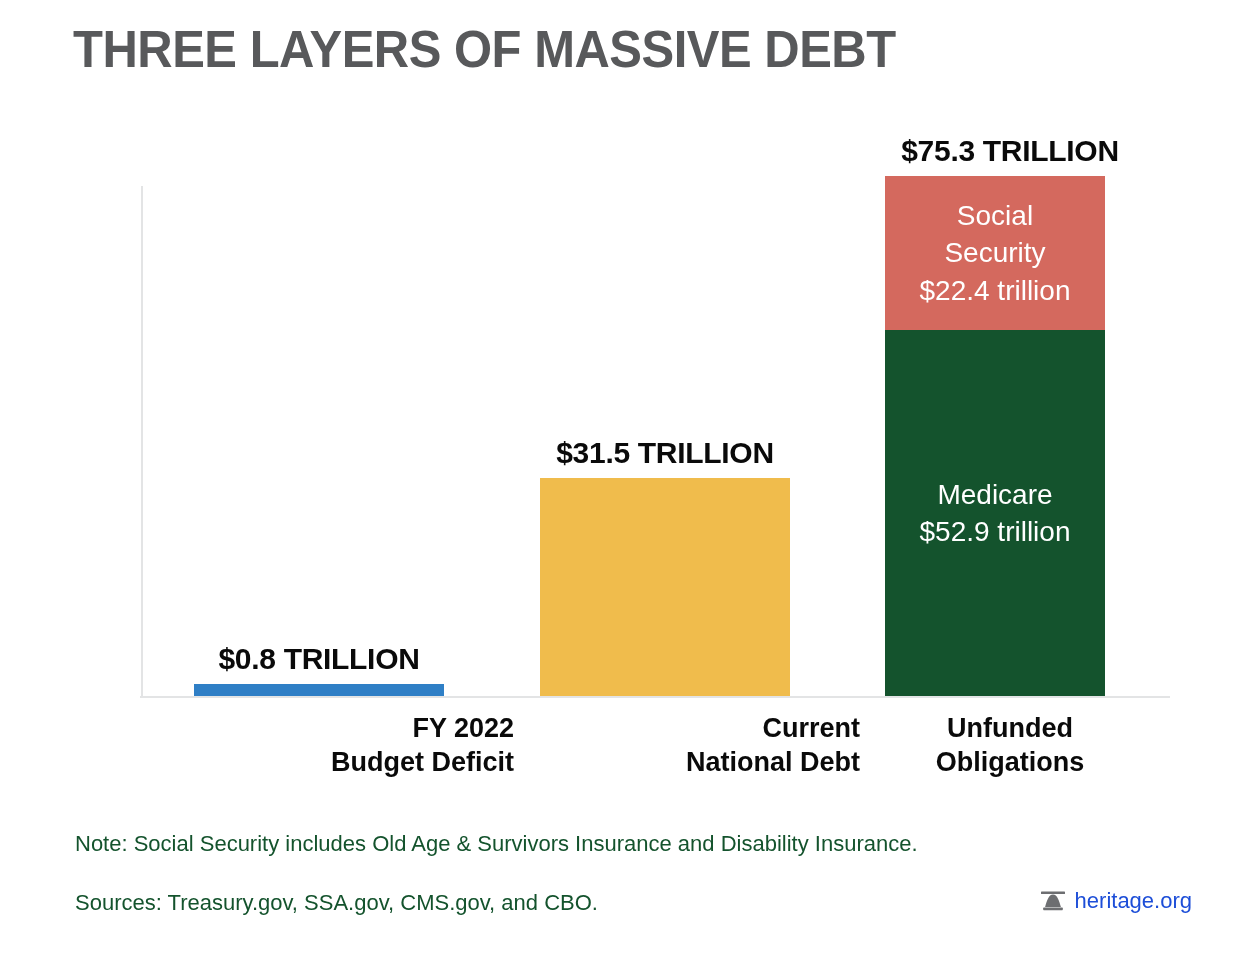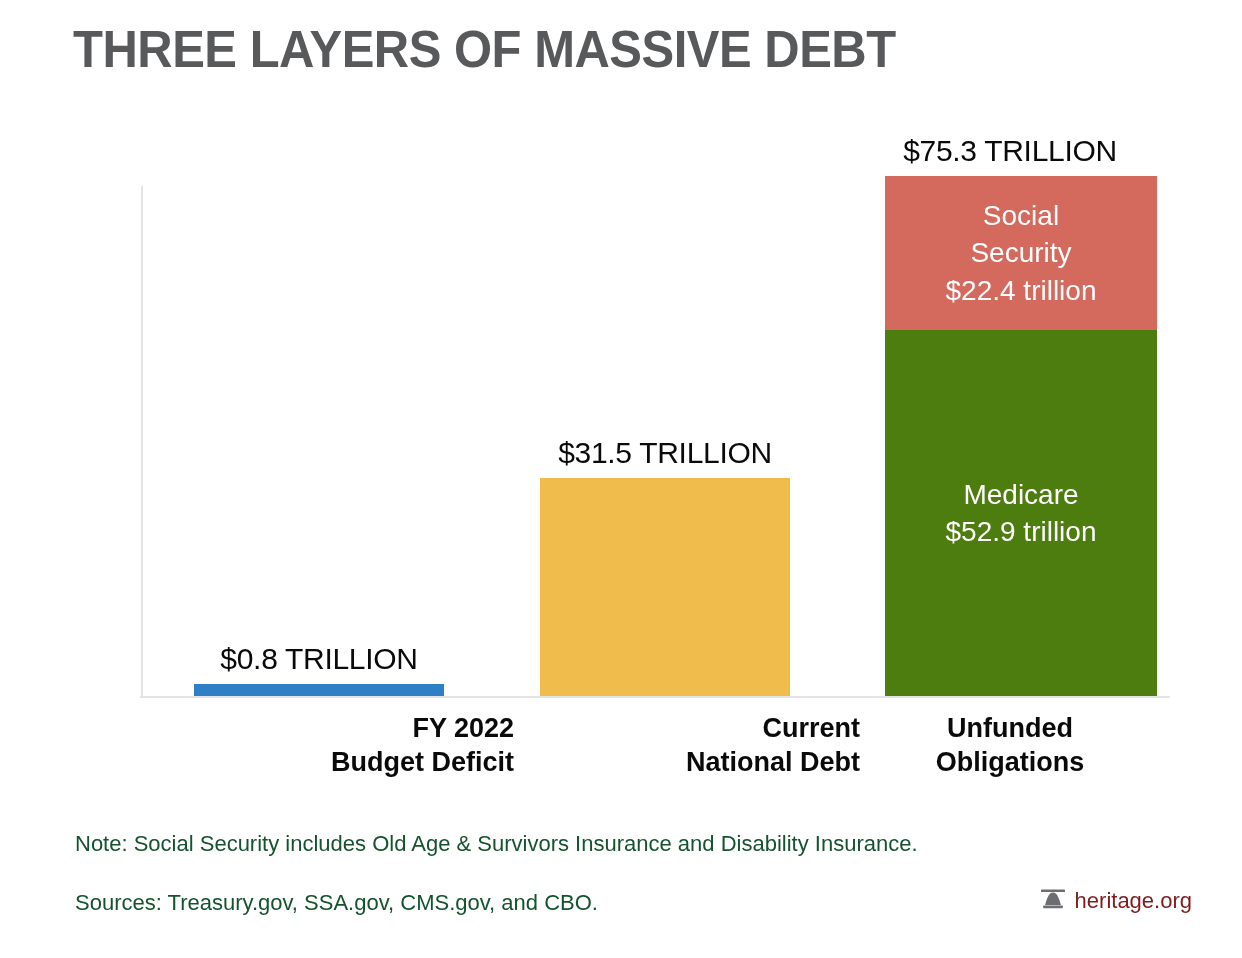--- a/index.html
+++ b/index.html
@@ -104,21 +104,21 @@
     line-height: 1.33;
     top: 50%;
     transform: translateY(-50%);
     white-space: pre-line;
   }
 
   .bar-total-label {
     position: absolute;
     text-align: center;
     font-size: 30px;
-    font-weight: normal;
+    font-weight: bold;
     color: #0a0a0a;
     letter-spacing: -0.3px;
     white-space: nowrap;
   }
 
   .cat-label {
     position: absolute;
     text-align: center;
     font-size: 27px;
     font-weight: bold;
@@ -137,24 +137,24 @@
     white-space: nowrap;
   }
   .note-1 { top: 831px; }
   .note-2 { top: 890px; }
 
   .brand {
     position: absolute;
     right: 50px;
     top: 888px;
     display: flex;
-    align-items: flex-start;
+    align-items: flex-end;
     gap: 9px;
     font-size: 22px;
-    color: #7f1d1d;
+    color: #1d4ed8;
   }
   .brand-bell {
     display: inline-block;
     width: 26px;
     height: 24px;
     line-height: 0;
   }
 </style>
 </head>
 <body>
@@ -173,27 +173,27 @@
       </div>
       <div class="bar-total-label" style="left: 134px; width: 370px; top: 642px;">$0.8 TRILLION</div>
       <div class="cat-label" style="left: 124px; width: 390px; text-align: right;">FY 2022
 Budget Deficit</div>
       <div class="bar" style="left: 540px; top: 478.335px; width: 250px; height: 217.665px;">
         <div class="bar-seg" style="top: 0px; height: 217.665px; background: rgb(240, 188, 76);"></div>
       </div>
       <div class="bar-total-label" style="left: 480px; width: 370px; top: 436.335px;">$31.5 TRILLION</div>
       <div class="cat-label" style="left: 470px; width: 390px; text-align: right;">Current
 National Debt</div>
-      <div class="bar" style="left: 885px; top: 175.677px; width: 272px; height: 520.323px;">
+      <div class="bar" style="left: 885px; top: 175.677px; width: 220px; height: 520.323px;">
         <div class="bar-seg" style="top: 0px; height: 154.784px; background: rgb(212, 105, 94);">
           <div class="seg-label">Social
 Security
 $22.4 trillion</div>
         </div>
-        <div class="bar-seg" style="top: 154.784px; height: 365.539px; background: #4d7c0f;">
+        <div class="bar-seg" style="top: 154.784px; height: 365.539px; background: #14532d;">
           <div class="seg-label">Medicare
 $52.9 trillion</div>
         </div>
       </div>
       <div class="bar-total-label" style="left: 825px; width: 370px; top: 133.677px;">$75.3 TRILLION</div>
       <div class="cat-label" style="left: 815px; width: 390px;">Unfunded
 Obligations</div>
     </div>
 
   <div class="note-line note-1">Note: Social Security includes Old Age &amp; Survivors Insurance and Disability Insurance.</div>

